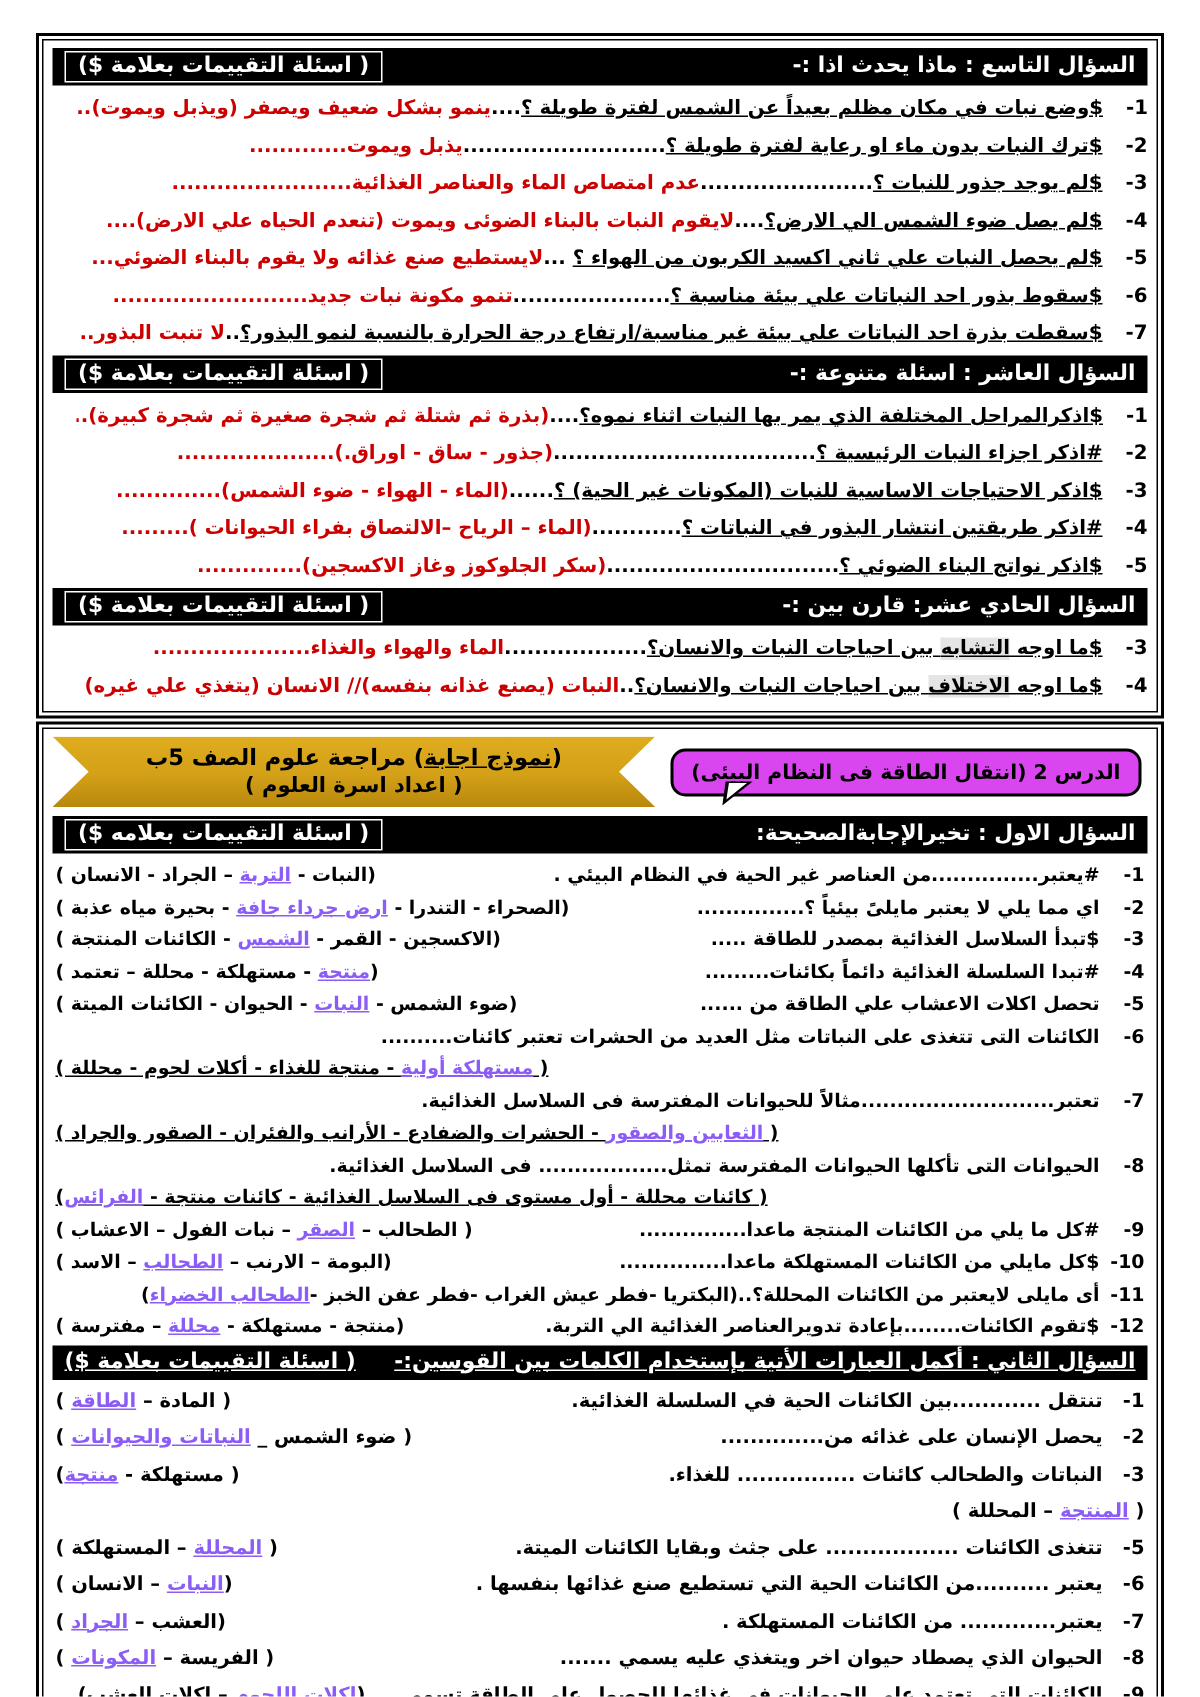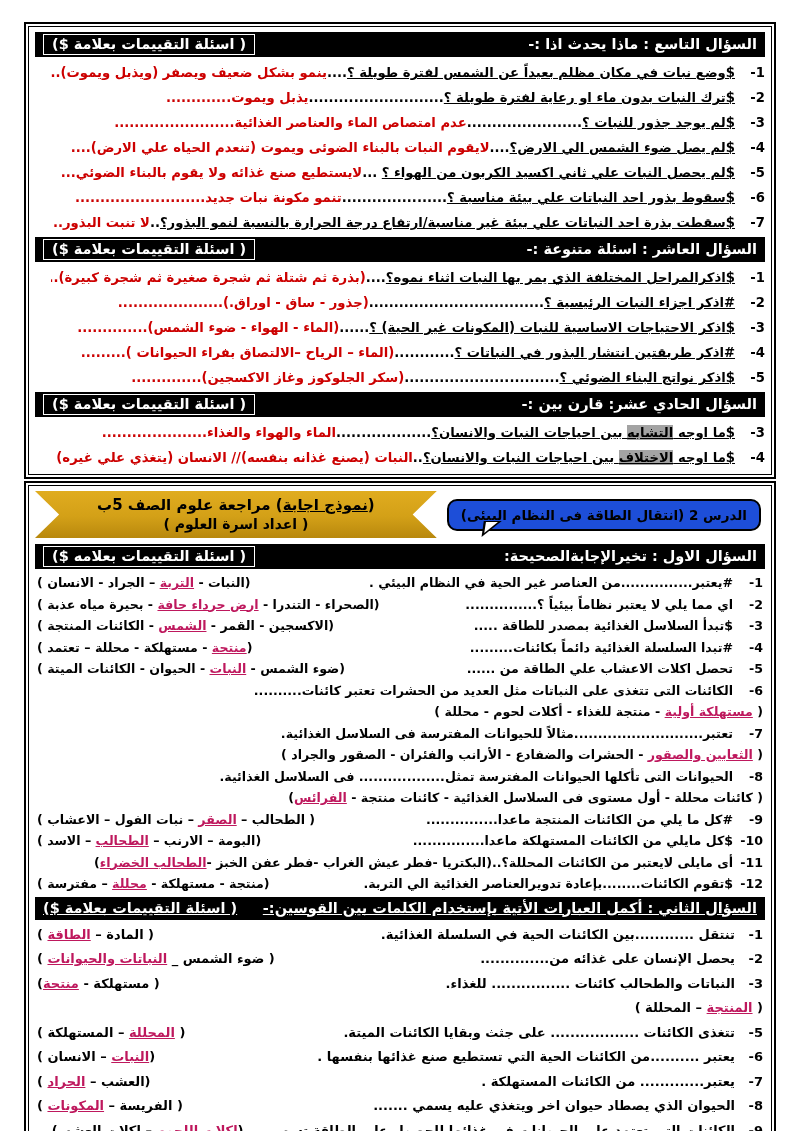--- a/index.html
+++ b/index.html
@@ -25,43 +25,43 @@
     display: flex; justify-content: space-between; align-items: center;
     padding: 2px 8px; font-size: 14.5px; line-height: 19px;
     margin: 2px 0 3px 0;
   }
   .bar-badge.boxed { border: 1.5px solid #fff; padding: 0 8px; }
 
   
   .qa-row { font-size: 13.2px; line-height: 25px; white-space: nowrap; overflow: hidden; margin-left: 16px; }
   .qa-row .num { display: inline-block; min-width: 30px; }
   .u { text-decoration: underline; }
-  .hl { background: #a3a3a3; }
+  .hl { background: #e5e5e5; }
   .red, .ans9 { color: #cc0000; }
 
   
   .mcq-row { display: flex; justify-content: space-between; flex-wrap: wrap;
              font-size: 12.6px; line-height: 21.5px; padding: 0 2px; }
   .mcq-row .qpart .num { display: inline-block; min-width: 30px; }
   .mcq-row.inline { justify-content: flex-start; }
-  .mcq-row.twoline .opts { width: 100%; text-align: right; }
-  .opts .ans { color: #be185d; text-decoration: underline; }
+  .mcq-row.twoline .opts { width: 100%; text-align: left; text-decoration: underline; }
+  .opts .ans { color: #8b5cf6; text-decoration: underline; }
 
   
   .fill-row { display: flex; justify-content: space-between; font-size: 13px;
               line-height: 24.5px; padding: 0 2px; white-space: nowrap; }
   .fill-row .num { display: inline-block; min-width: 28px; }
   .fill-row.inline { justify-content: flex-start; }
 
   
   .banner-row { display: flex; align-items: flex-start; gap: 10px; padding: 2px 0 4px 0; }
   .bubble {
     order: 1; margin-top: 8px; margin-right: 4px;
     border: 2.5px solid #000; border-radius: 10px;
-    padding: 6px 12px; font-size: 13.5px; position: relative; background: #1d4ed8;
+    padding: 6px 12px; font-size: 13.5px; position: relative; background: #d946ef;
     white-space: nowrap;
   }
   .bubble::before {
     content: ""; position: absolute; bottom: -17px; left: 26px;
     border: 9px solid transparent; border-top: 16px solid #000;
     transform: skewX(-35deg);
   }
   .bubble::after {
     content: ""; position: absolute; bottom: -10px; left: 31px;
     border: 6px solid transparent; border-top: 11px solid #fff;
@@ -181,21 +181,21 @@
       <span class="bar-badge boxed">( اسئلة التقييمات بعلامه $)</span>
     </div>
     <div>
 
         <div class="mcq-row">
           <span class="qpart"><span class="num">1-</span><span>#يعتبر...............من العناصر غير الحية في النظام البيئي .</span></span>
           <span class="opts"><span>(النبات - </span><span class="ans">التربة</span><span> – الجراد - الانسان )</span></span>
         </div>
 
         <div class="mcq-row">
-          <span class="qpart"><span class="num">2-</span><span>اي مما يلي لا يعتبر نظاماً بيئياً ؟...............</span></span>
+          <span class="qpart"><span class="num">2-</span><span>اي مما يلي لا يعتبر مايلىً بيئياً ؟...............</span></span>
           <span class="opts"><span>(الصحراء - التندرا - </span><span class="ans">ارض جرداء جافة</span><span> - بحيرة مياه عذبة )</span></span>
         </div>
 
         <div class="mcq-row">
           <span class="qpart"><span class="num">3-</span><span>$تبدأ السلاسل الغذائية بمصدر للطاقة .....</span></span>
           <span class="opts"><span>(الاكسجين - القمر - </span><span class="ans">الشمس</span><span> - الكائنات المنتجة )</span></span>
         </div>
 
         <div class="mcq-row">
           <span class="qpart"><span class="num">4-</span><span>#تبدا السلسلة الغذائية دائماً بكائنات.........</span></span>

